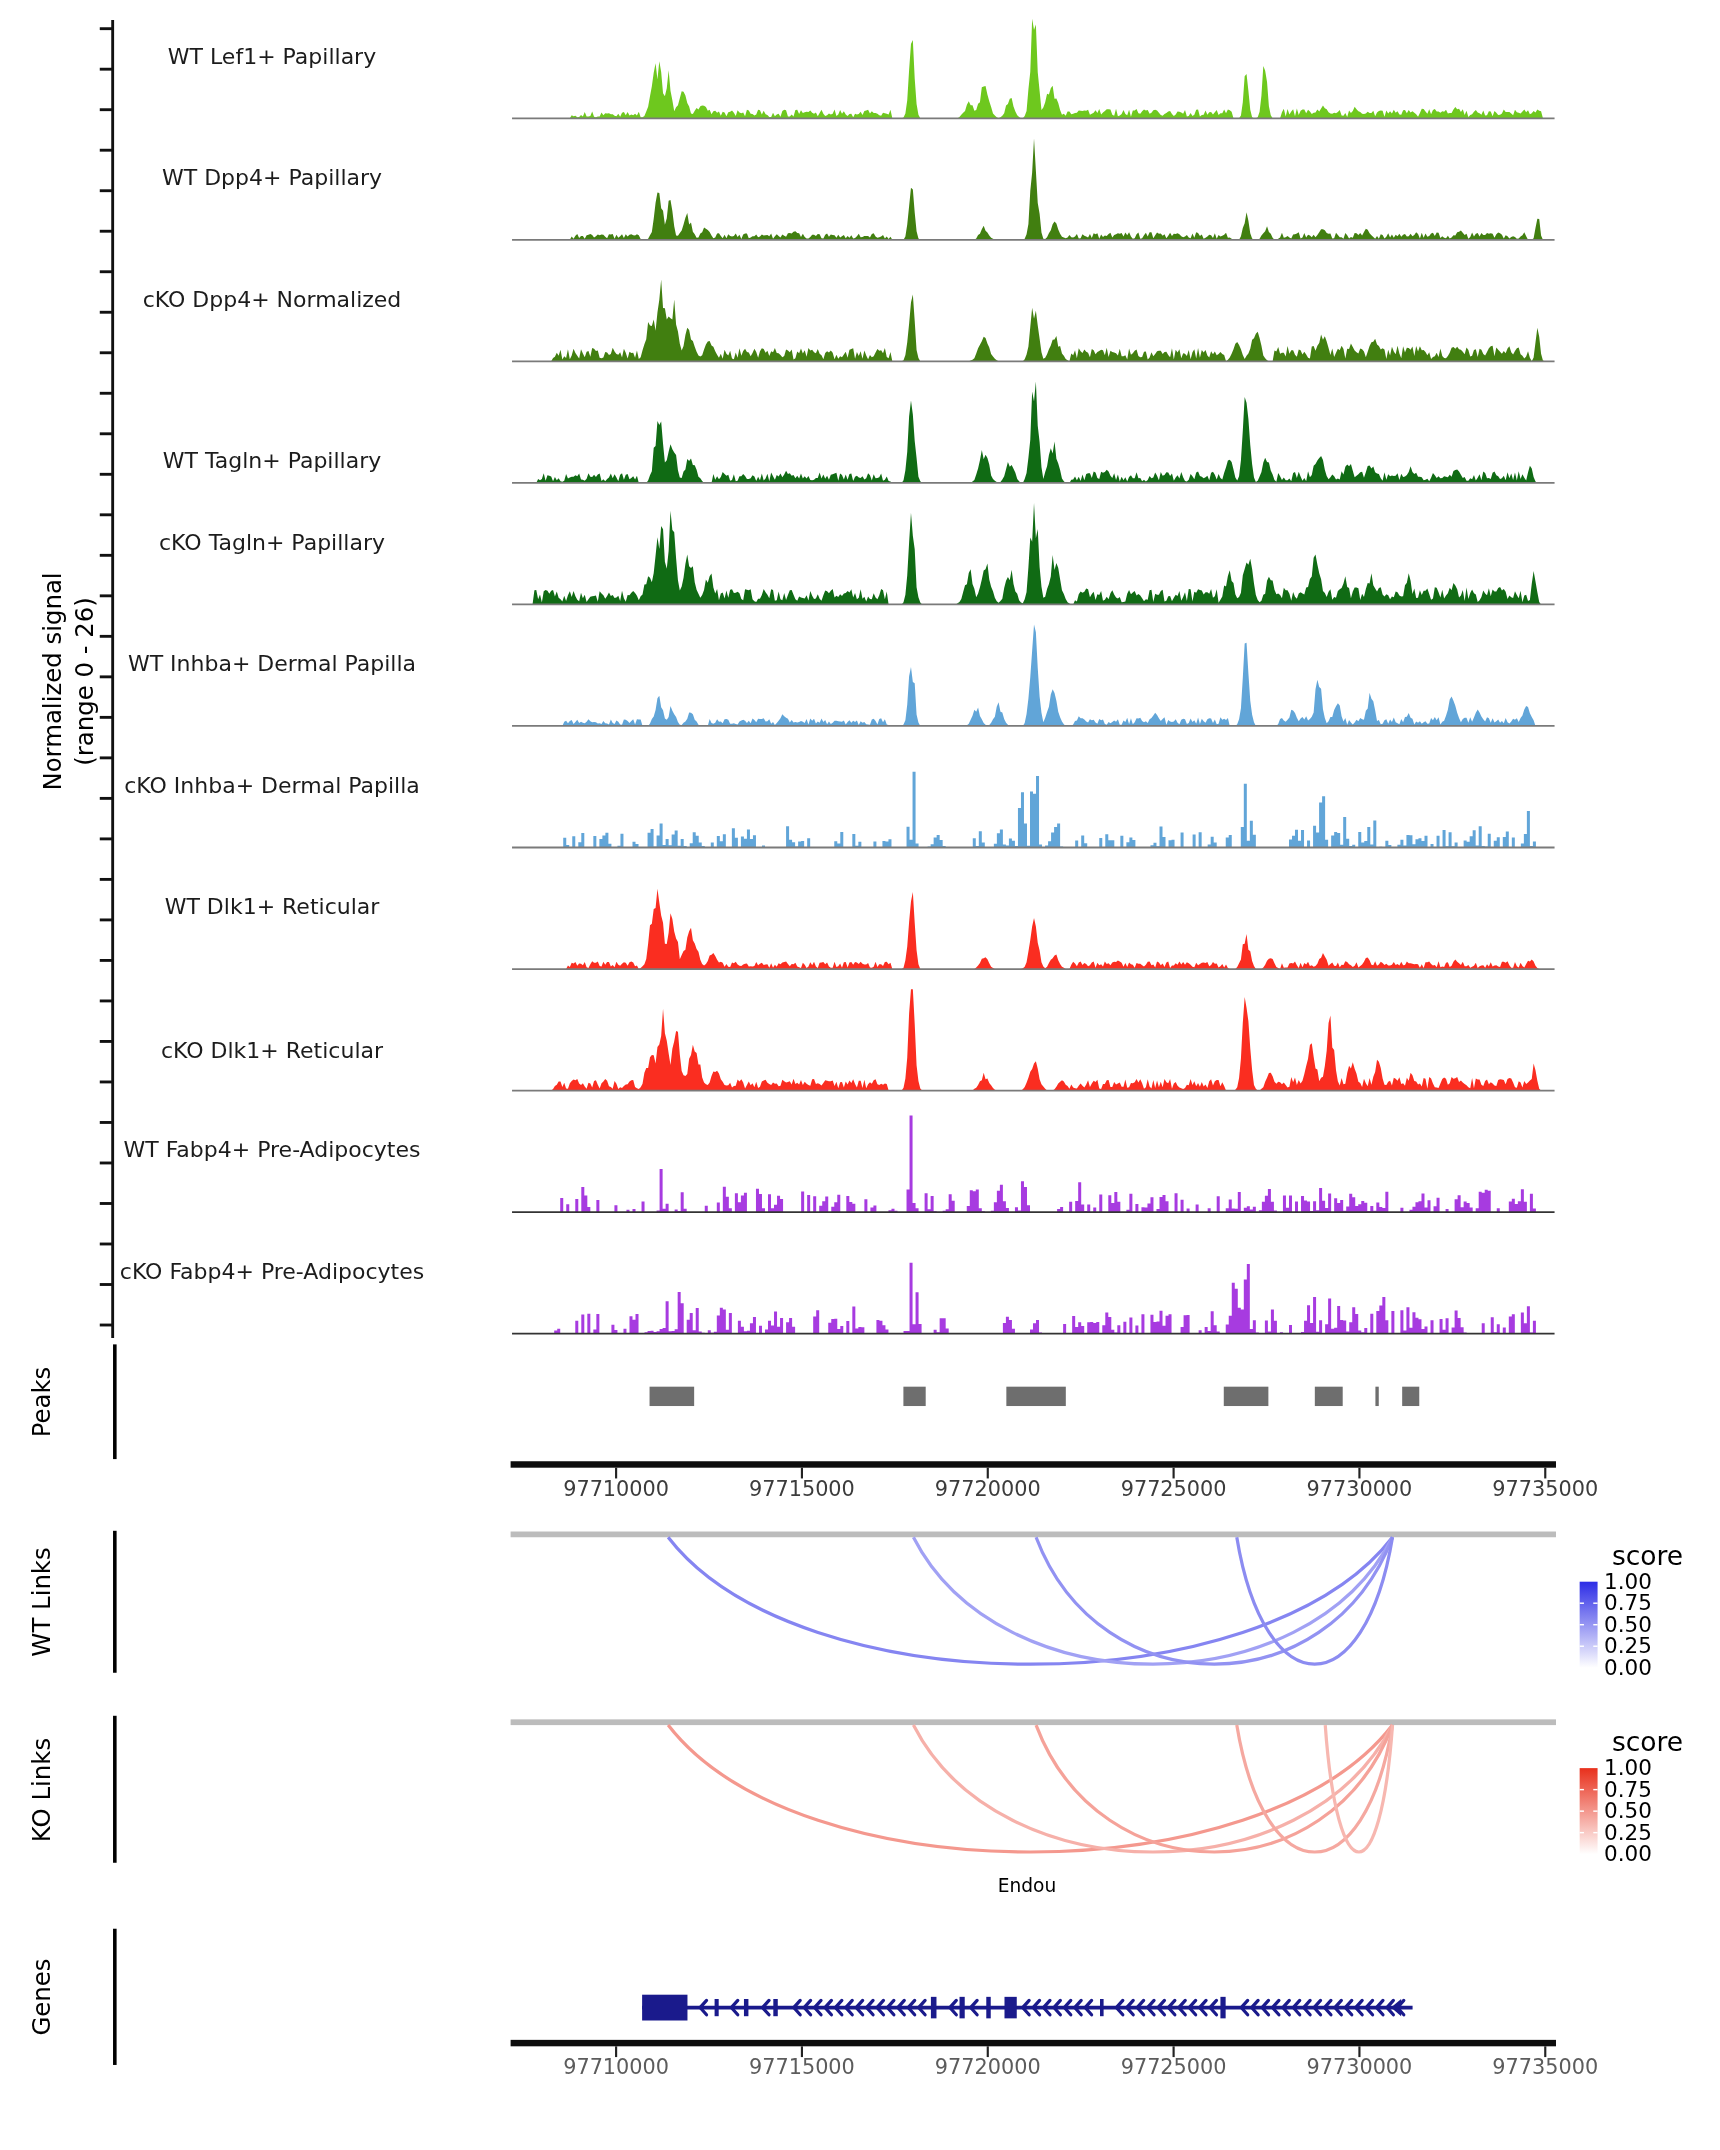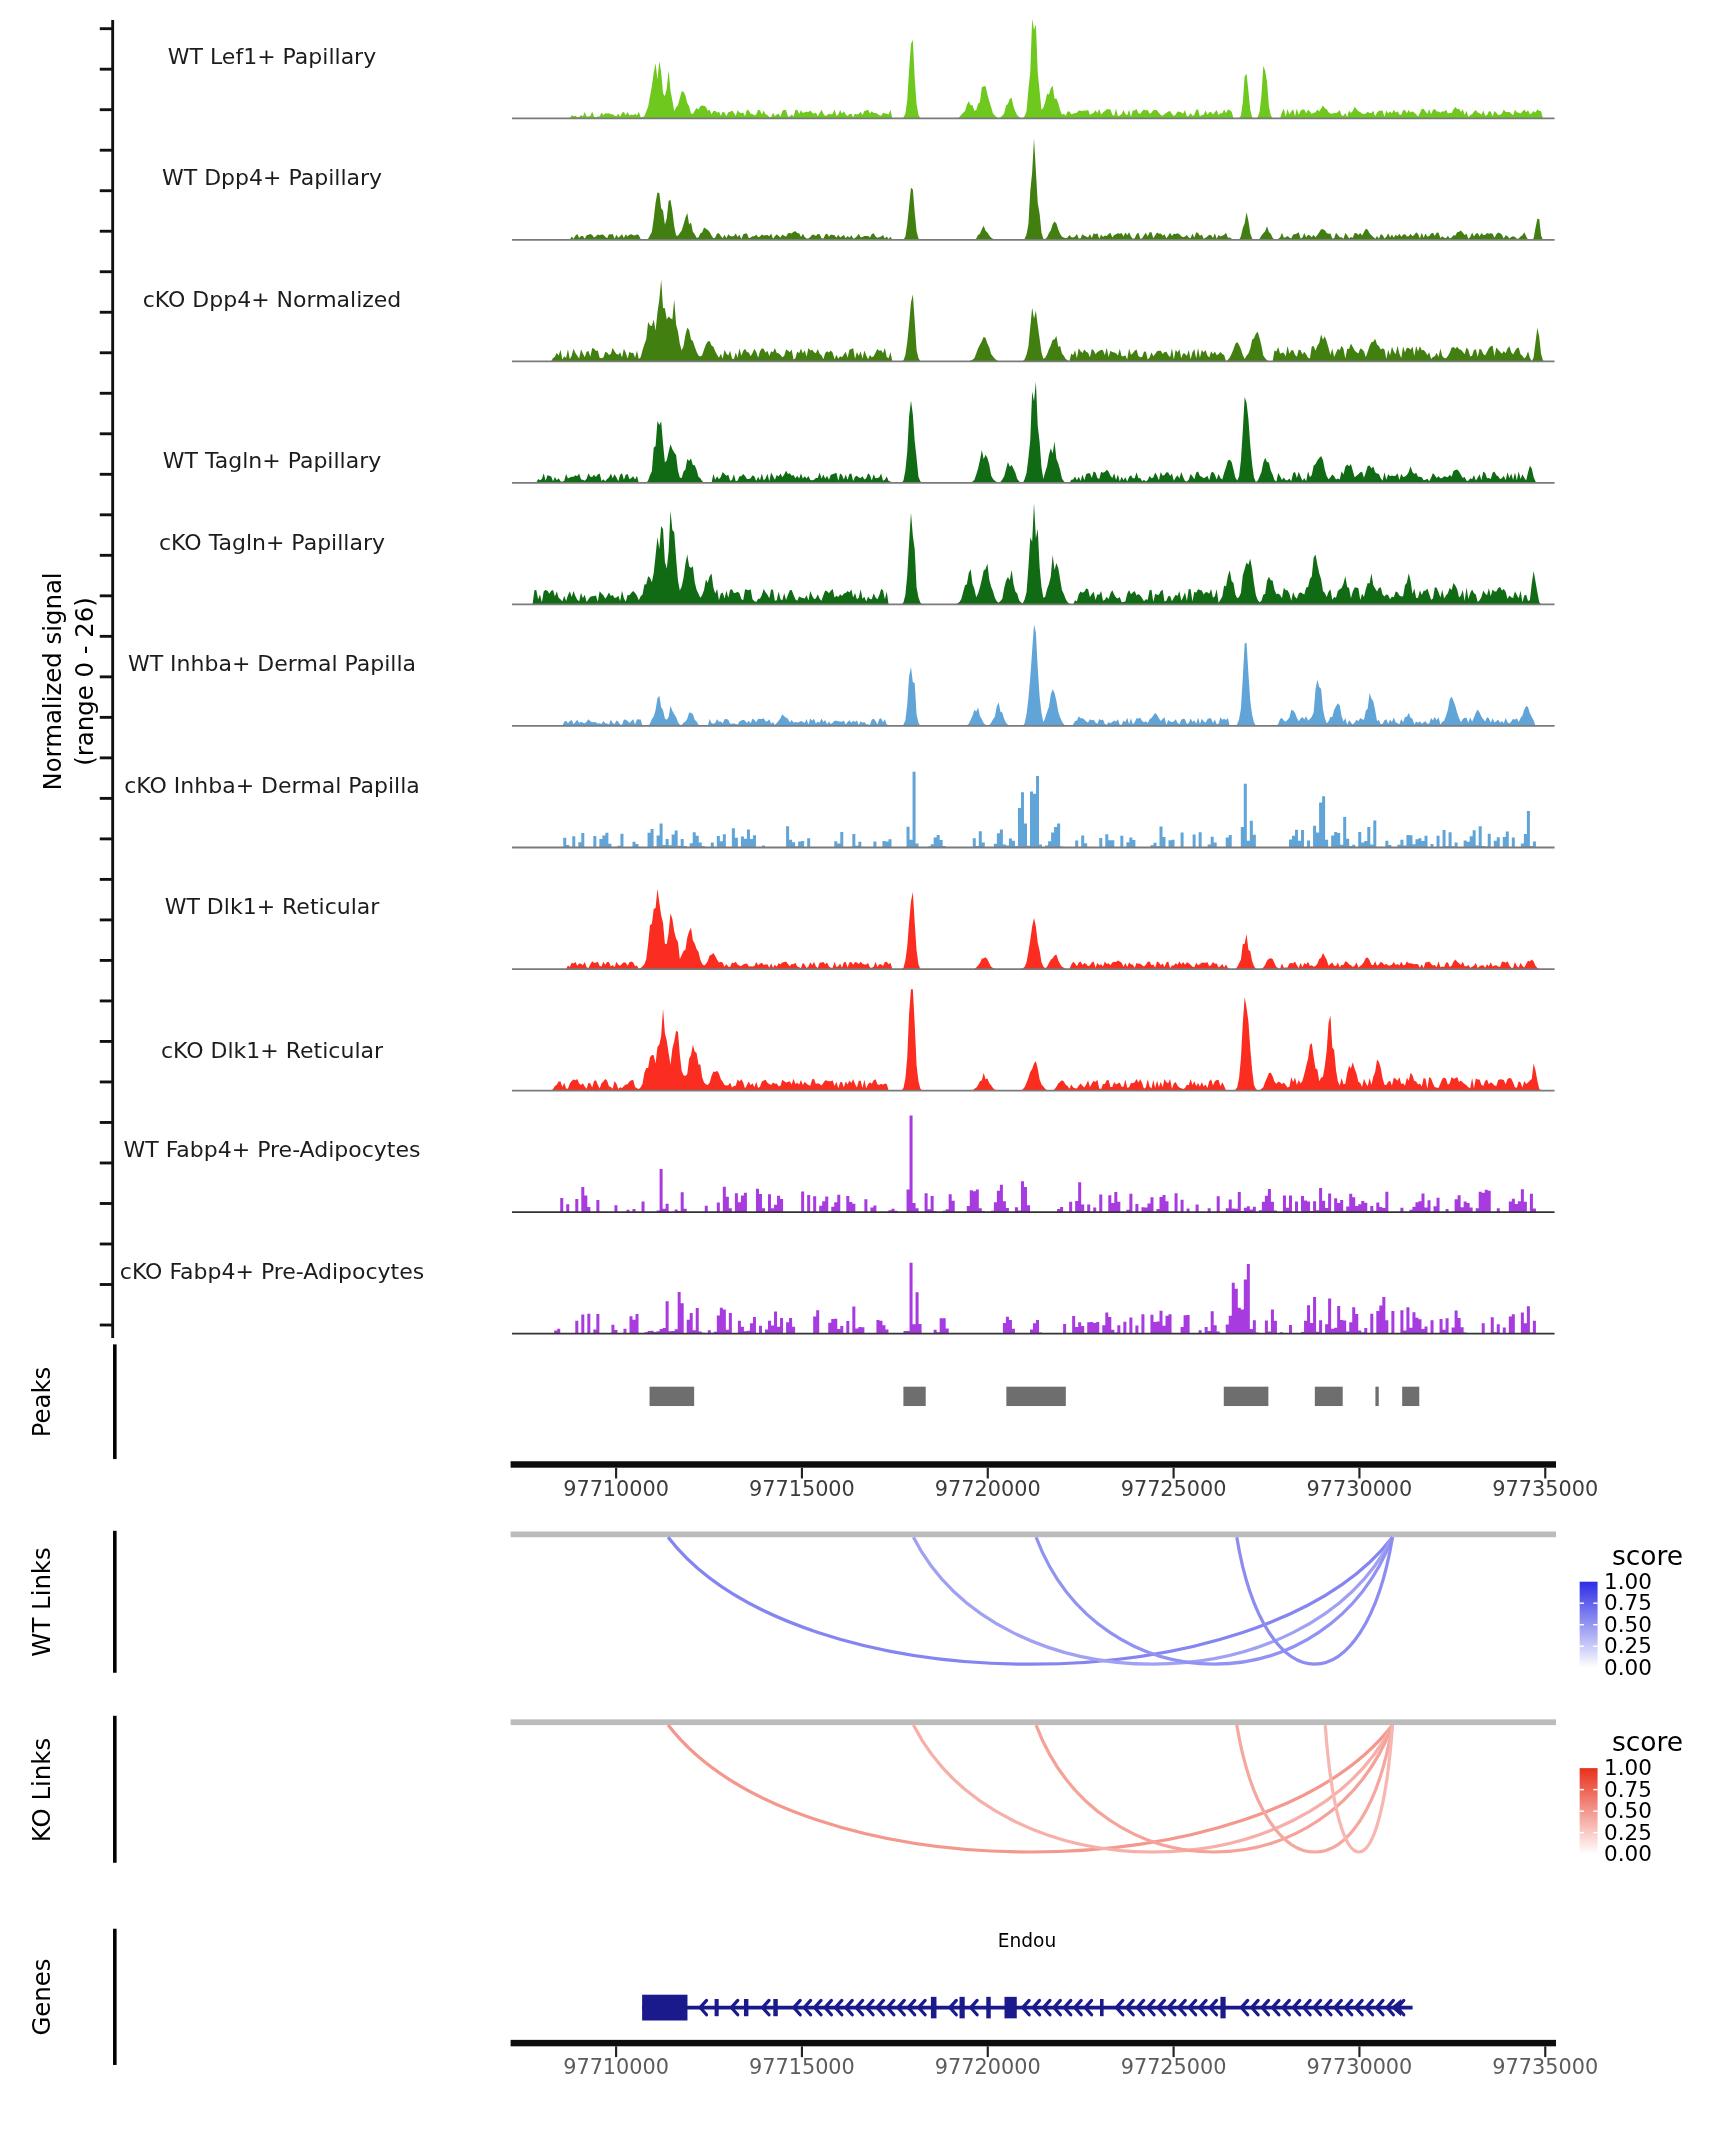--- a/index.html
+++ b/index.html
@@ -4,21 +4,21 @@
 <style>
   html,body{margin:0;padding:0;background:#fff;}
   #figure{position:relative;width:1721px;height:2151px;background:#ffffff;overflow:hidden;
           font-family:"DejaVu Sans","Liberation Sans",sans-serif;}
   .track-label{position:absolute;left:50px;width:444px;height:29px;text-align:center;
                font-size:22px;color:#1c1c1c;white-space:nowrap;}
   .vlabel{position:absolute;width:330px;height:32px;text-align:center;font-size:24.4px;color:#000;
           transform:rotate(-90deg);line-height:32px;white-space:nowrap;}
   .ylabel{position:absolute;width:545px;height:65px;text-align:center;font-size:24.4px;color:#000;
           transform:rotate(-90deg);line-height:32px;}
-  .gene-name{position:absolute;left:812px;top:1930px;width:430px;text-align:center;
+  .gene-name{position:absolute;left:812px;top:1875px;width:430px;text-align:center;
              font-size:18.6px;color:#000;}
   .axis-title{position:absolute;left:746px;top:2080px;width:574px;text-align:center;
               font-size:26px;color:#000;}
   .legend-title{position:absolute;left:1576px;width:143px;text-align:center;font-size:26.5px;color:#000;}
   svg{position:absolute;left:0;top:0;}
 </style>
 </head>
 <body>
 
 <div id="figure">

